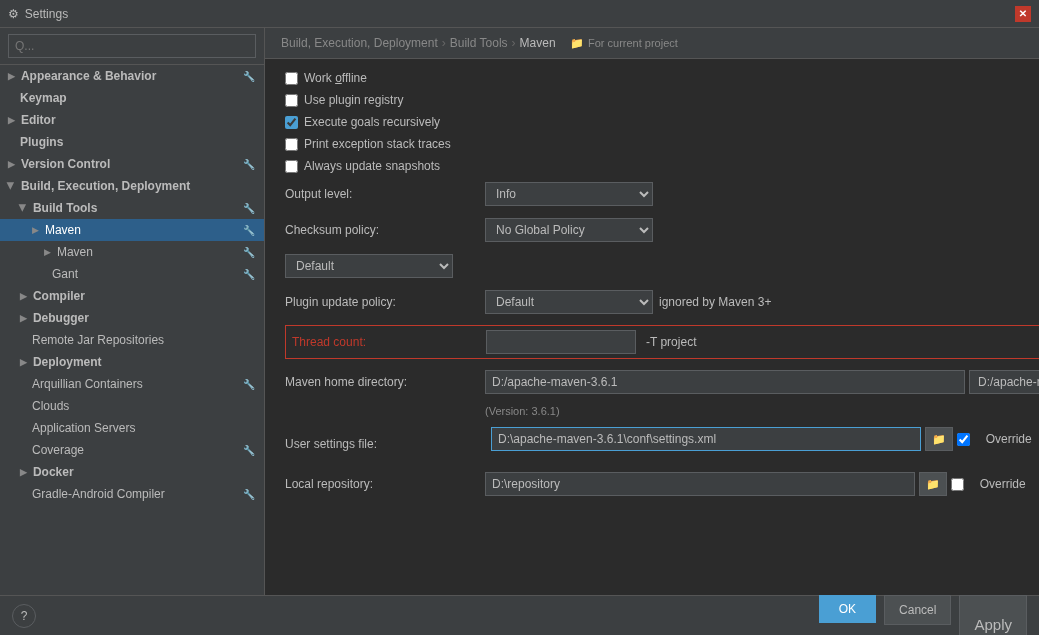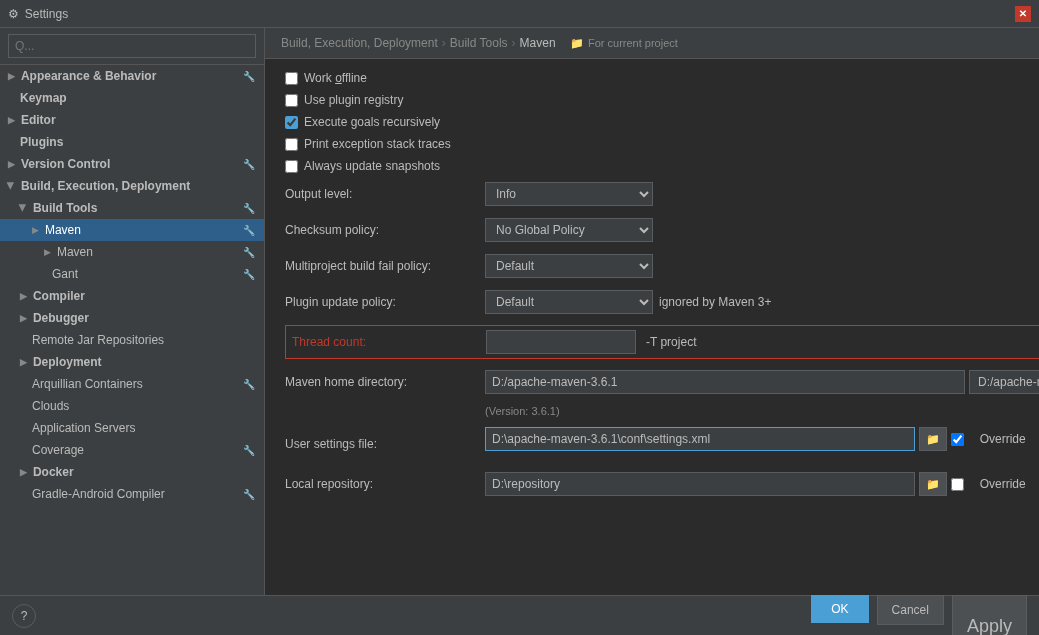--- a/index.html
+++ b/index.html
@@ -212,20 +212,21 @@
 
     .user-settings-row {
       display: flex;
       align-items: center;
       gap: 4px;
       margin-bottom: 10px;
     }
     .user-settings-input {
       width: 430px;
       border-color: #4a9fd4 !important;
+      margin-left: 6px;
     }
     .override-group {
       display: flex;
       align-items: center;
       gap: 16px;
     }
 
     .local-repo-row {
       display: flex;
       align-items: center;
@@ -270,21 +271,21 @@
       padding: 4px 14px;
       font-size: 12px;
       cursor: pointer;
       height: 30px;
     }
     .apply-btn {
       background: #4c5052;
       border: 1px solid #5a5d60;
       color: #bbbbbb;
       padding: 20px 14px;
-      font-size: 18px;
+      font-size: 15px;
       cursor: pointer;
       height: 28px;
     }
 
     
     ::-webkit-scrollbar { width: 8px; }
     ::-webkit-scrollbar-track { background: #3c3f41; }
     ::-webkit-scrollbar-thumb { background: #5a5d60; }
     .settings-icon { color: #888; font-size: 10px; margin-left: auto; }
   </style>
@@ -445,21 +446,20 @@
         <div class="form-control-group">
           <select class="select-wide">
             <option>No Global Policy</option>
             <option>Warn</option>
             <option>Fail</option>
           </select>
         </div>
       </div>
 
       <div class="form-row">
-        <span class="form-label">Multiproject build fail policy:</span>
         <div class="form-control-group">
           <select class="select-wide">
             <option>Default</option>
             <option>Never</option>
             <option>At End</option>
             <option>Immediately</option>
           </select>
         </div>
       </div>
 

